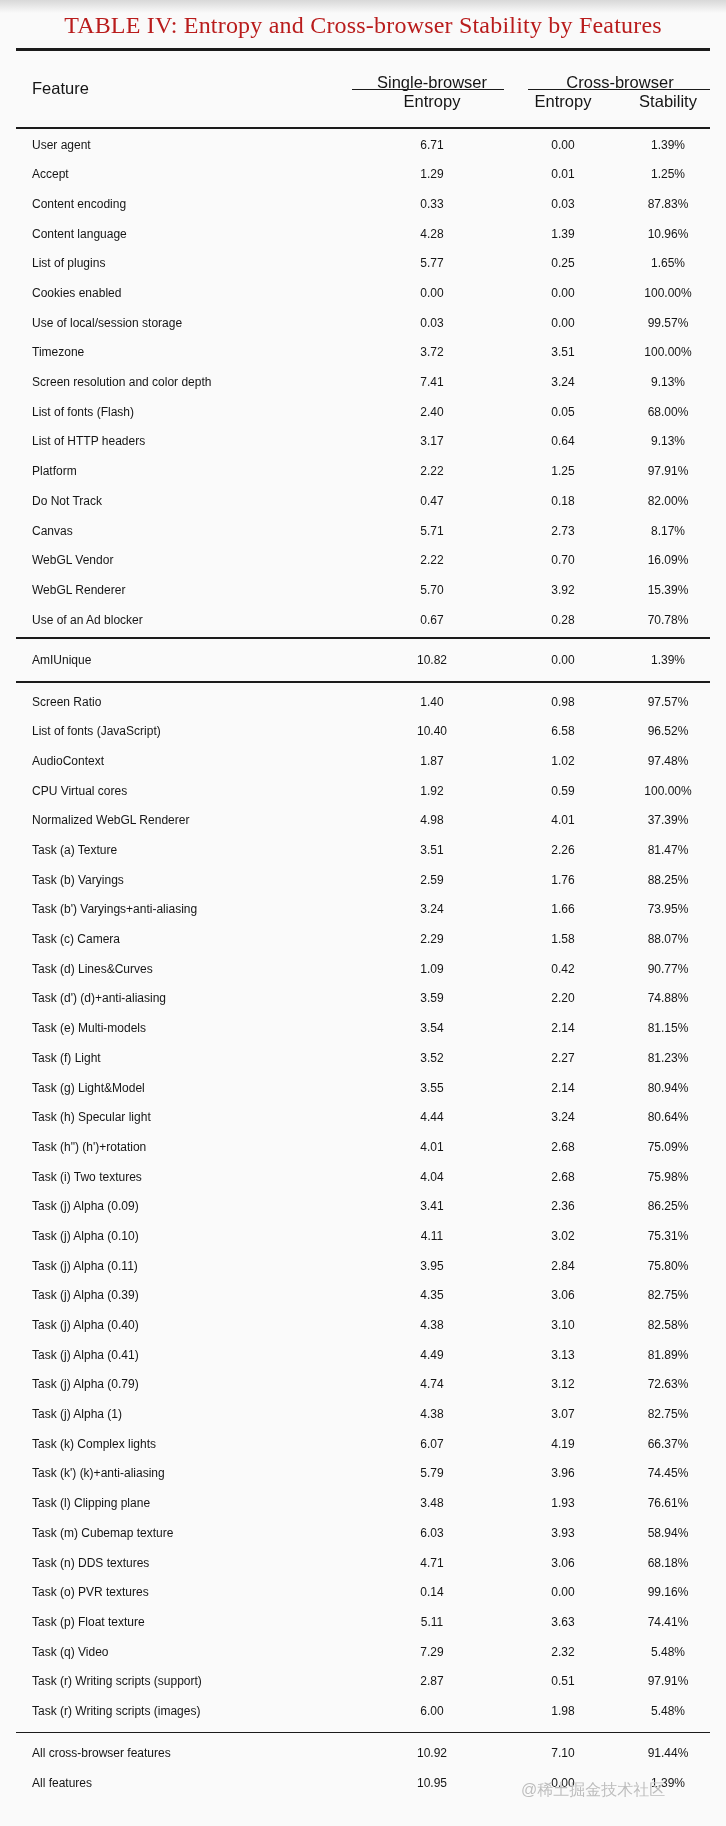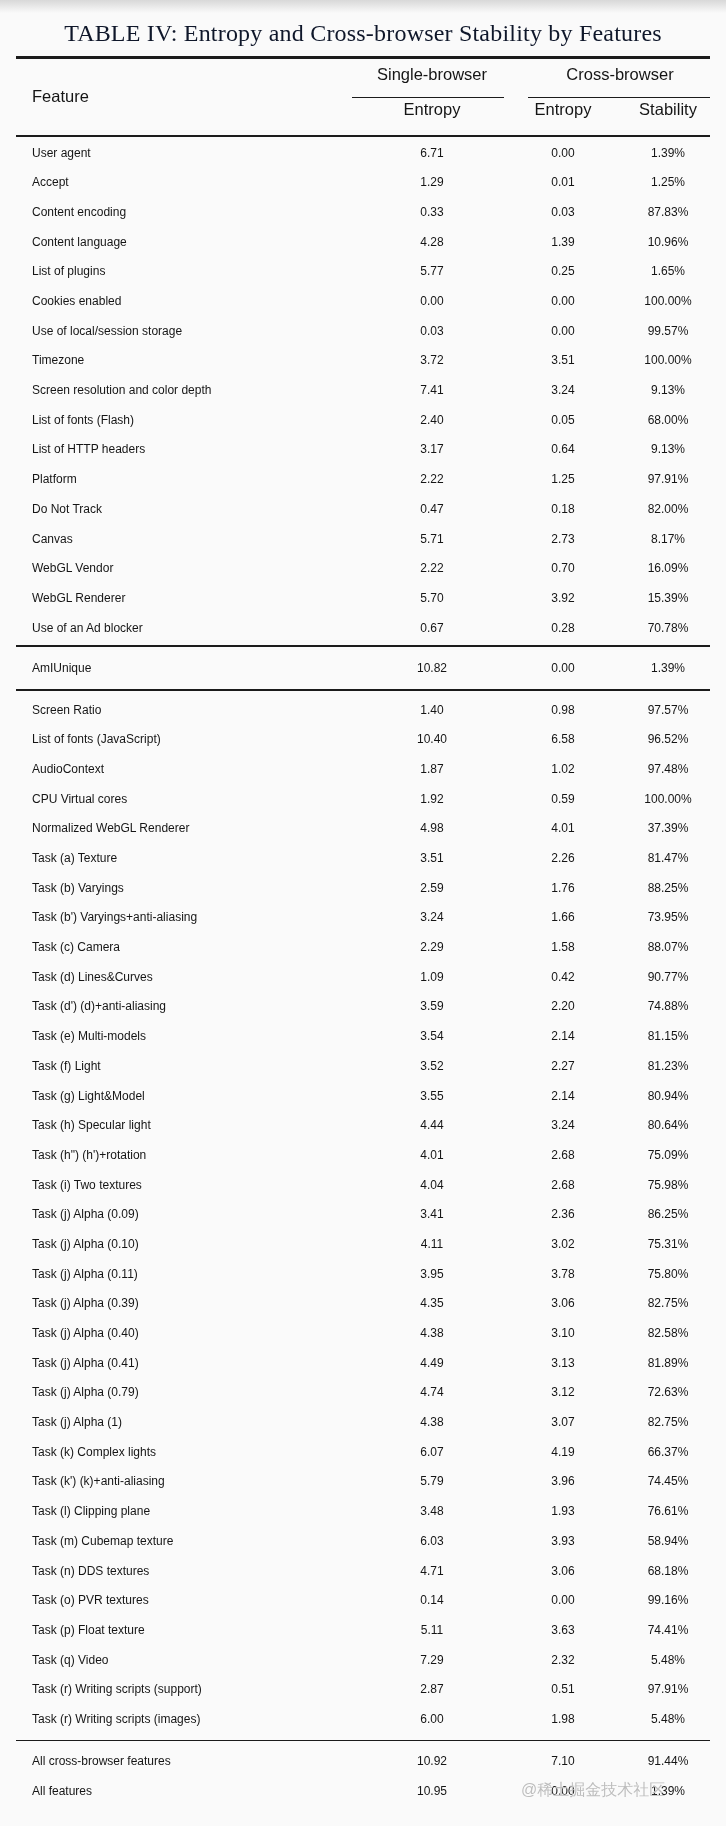--- a/index.html
+++ b/index.html
@@ -10,37 +10,37 @@
     font-family:"Liberation Sans","DejaVu Sans",sans-serif;
     position:relative;
     overflow:hidden;
   }
   .top-shade {
     position:absolute; top:0; left:0; right:0; height:13px;
     background:linear-gradient(#d8d8d8, rgba(216,216,216,0));
     pointer-events:none;
   }
   .page-title {
-    margin:8px; padding-top:11px;
+    margin:0; padding-top:11px;
     text-align:center;
     font-family:"Liberation Serif","DejaVu Serif",serif;
     font-weight:normal;
     font-size:24px; line-height:28px;
     letter-spacing:0.2px;
-    color:#0f172a;
+    color:#b91c1c;
   }
   .tablewrap { margin:0 16px; position:relative; }
   .rule { background:#1b1b1b; }
   .rule.thick { height:2.6px; margin-top:9px; }
   .rule.header-bottom { height:2px; }
   .section-rule { height:1.8px; background:#1b1b1b; }
 
   .thead { position:relative; height:76px; font-size:16.5px; }
   .feature-h { position:absolute; left:16px; top:28px; }
-  .group-label { position:absolute; top:6px; transform:translateX(-50%); white-space:nowrap;text-align:center; }
+  .group-label { position:absolute; top:22px; transform:translateX(-50%); white-space:nowrap;text-align:center; }
   .group-single { left:416px; }
   .group-cross  { left:604px; }
   .gline { position:absolute; top:38px; height:1.4px; background:#1b1b1b; }
   .gline-single { left:336px; width:152px; }
   .gline-cross  { left:512px; width:182px; }
   .sub-label { position:absolute; top:41px; transform:translateX(-50%); white-space:nowrap; }
   .sub-c1 { left:416px; }
   .sub-c2 { left:547px; }
   .sub-c3 { left:652px; }
 
@@ -313,21 +313,21 @@
         </div>
         <div class="row">
           <span class="feature-cell">Task (j) Alpha (0.10)</span>
           <span class="num c1">4.11</span>
           <span class="num c2">3.02</span>
           <span class="num c3">75.31%</span>
         </div>
         <div class="row">
           <span class="feature-cell">Task (j) Alpha (0.11)</span>
           <span class="num c1">3.95</span>
-          <span class="num c2">3.78</span>
+          <span class="num c2">2.84</span>
           <span class="num c3">75.80%</span>
         </div>
         <div class="row">
           <span class="feature-cell">Task (j) Alpha (0.39)</span>
           <span class="num c1">4.35</span>
           <span class="num c2">3.06</span>
           <span class="num c3">82.75%</span>
         </div>
         <div class="row">
           <span class="feature-cell">Task (j) Alpha (0.40)</span>

